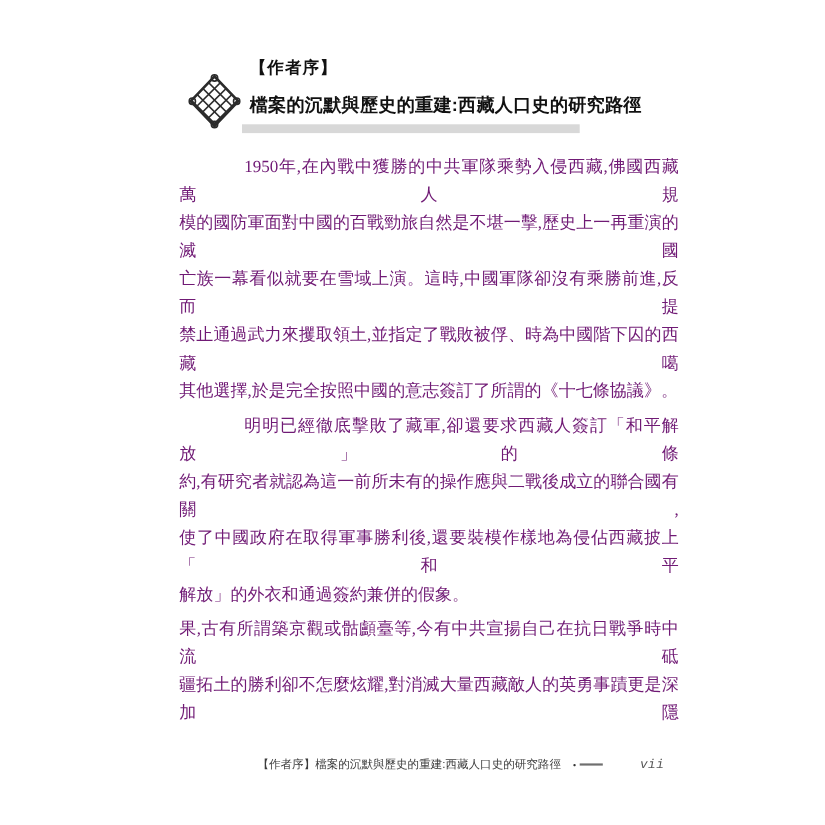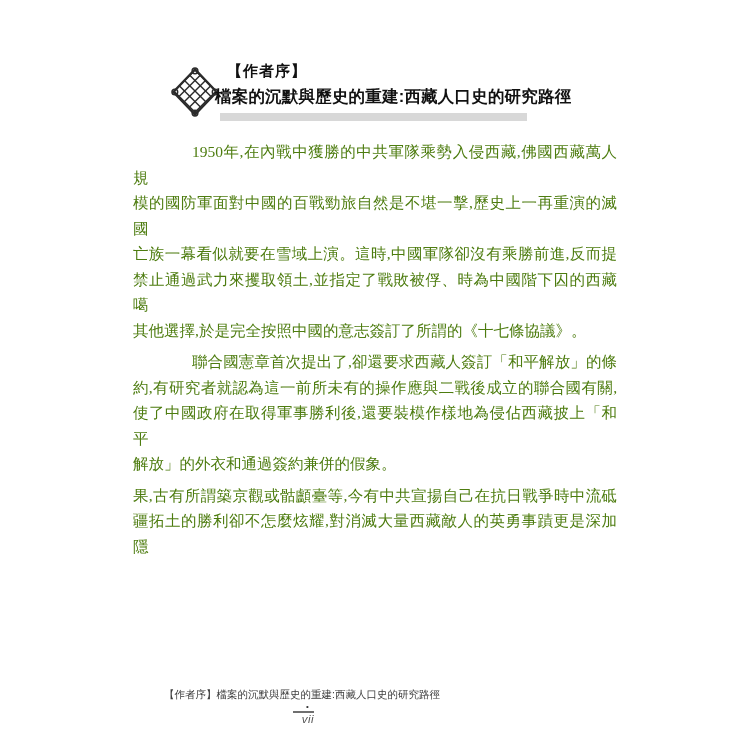--- a/index.html
+++ b/index.html
@@ -4,52 +4,52 @@
 <style>
   html,body { margin:0; padding:0; background:#ffffff; }
   .page {
     position:relative; width:750px; height:750px; background:#ffffff;
     font-family:"Liberation Serif", serif; color:#222222; overflow:hidden;
   }
 
   
   .hdr-icon { position:absolute; left:171px; top:66px; width:48px; height:52px; }
   .hdr-label {
-    position:absolute; left:227px; top:64px;
-    font-family:Liberation Mono, monospace; font-weight:bold;
+    position:absolute; left:227px; top:53px;
+    font-family:Liberation Sans, sans-serif; font-weight:bold;
     font-size:15px; line-height:18px; color:#111111; letter-spacing:1px;
   }
   .hdr-title {
-    position:absolute; left:215px; top:85px; width:380px;
+    position:absolute; left:227px; top:85px; width:380px;
     font-family:"Liberation Sans", sans-serif; font-weight:bold;
     font-size:16.5px; line-height:22px; color:#111111; letter-spacing:0.2px;
     white-space:nowrap;
   }
   .hdr-bar { position:absolute; left:220px; top:113px; width:307px; height:8px; background:#d8d8d8; }
 
   
   .bodytext { position:absolute; left:133px; top:139px; width:484px; }
   .para { margin:0 0 6px 0; }
   .ln {
-    font-size:15.5px; line-height:25.5px; color:#4d7c0f;
-    text-align:justify; text-align-last:justify;
+    font-size:15.5px; line-height:25.5px; color:#701a75;
+    text-align:justify; text-align-last:justify;margin-left:30px;
   }
   .ln.first { text-indent:59px; }
   .ln.last  { text-align-last:left; }
 
   
   .footer {
     position:absolute; left:0; top:688px; width:604px;
     display:flex; justify-content:flex-end; align-items:center;
-    font-family:"Liberation Sans", sans-serif; font-size:10.5px; color:#3c3c3c;flex-direction:column;
+    font-family:"Liberation Sans", sans-serif; font-size:10.5px; color:#3c3c3c;
   }
   .footer .dot  { margin-left:11px; font-size:8px; color:#333333; }
   .footer .dash { width:21px; height:1.5px; background:#6f6f6f; margin-left:3px; }
   .footer .pg   {
-    margin-left:0; font-family:Liberation Sans, sans-serif; font-style:italic;
+    margin-left:22px; font-family:Liberation Mono, monospace; font-style:italic;
     font-size:11.5px; color:#555555; letter-spacing:0.5px;padding-left:12px;
   }
 </style>
 </head>
 <body>
 
 <div class="page">
 
   <div class="hdr-icon">
     <svg width="48" height="52" viewBox="0 0 100 104" xmlns="http://www.w3.org/2000/svg">
@@ -83,21 +83,21 @@
 
   <div class="bodytext">
     <div class="para">
       <div class="ln first">1950年,在內戰中獲勝的中共軍隊乘勢入侵西藏,佛國西藏萬人規</div>
       <div class="ln">模的國防軍面對中國的百戰勁旅自然是不堪一擊,歷史上一再重演的滅國</div>
       <div class="ln">亡族一幕看似就要在雪域上演。這時,中國軍隊卻沒有乘勝前進,反而提</div>
       <div class="ln">禁止通過武力來攫取領土,並指定了戰敗被俘、時為中國階下囚的西藏噶</div>
       <div class="ln last">其他選擇,於是完全按照中國的意志簽訂了所謂的《十七條協議》。</div>
     </div>
     <div class="para">
-      <div class="ln first">聯合國憲章首次提出了,卻還要求西藏人簽訂「和平解放」的條</div>
+      <div class="ln first">明明已經徹底擊敗了藏軍,卻還要求西藏人簽訂「和平解放」的條</div>
       <div class="ln">約,有研究者就認為這一前所未有的操作應與二戰後成立的聯合國有關,</div>
       <div class="ln">使了中國政府在取得軍事勝利後,還要裝模作樣地為侵佔西藏披上「和平</div>
       <div class="ln last">解放」的外衣和通過簽約兼併的假象。</div>
     </div>
     <div class="para">
       <div class="ln">果,古有所謂築京觀或骷顱臺等,今有中共宣揚自己在抗日戰爭時中流砥</div>
       <div class="ln">疆拓土的勝利卻不怎麼炫耀,對消滅大量西藏敵人的英勇事蹟更是深加隱</div>
 
     </div>
 

